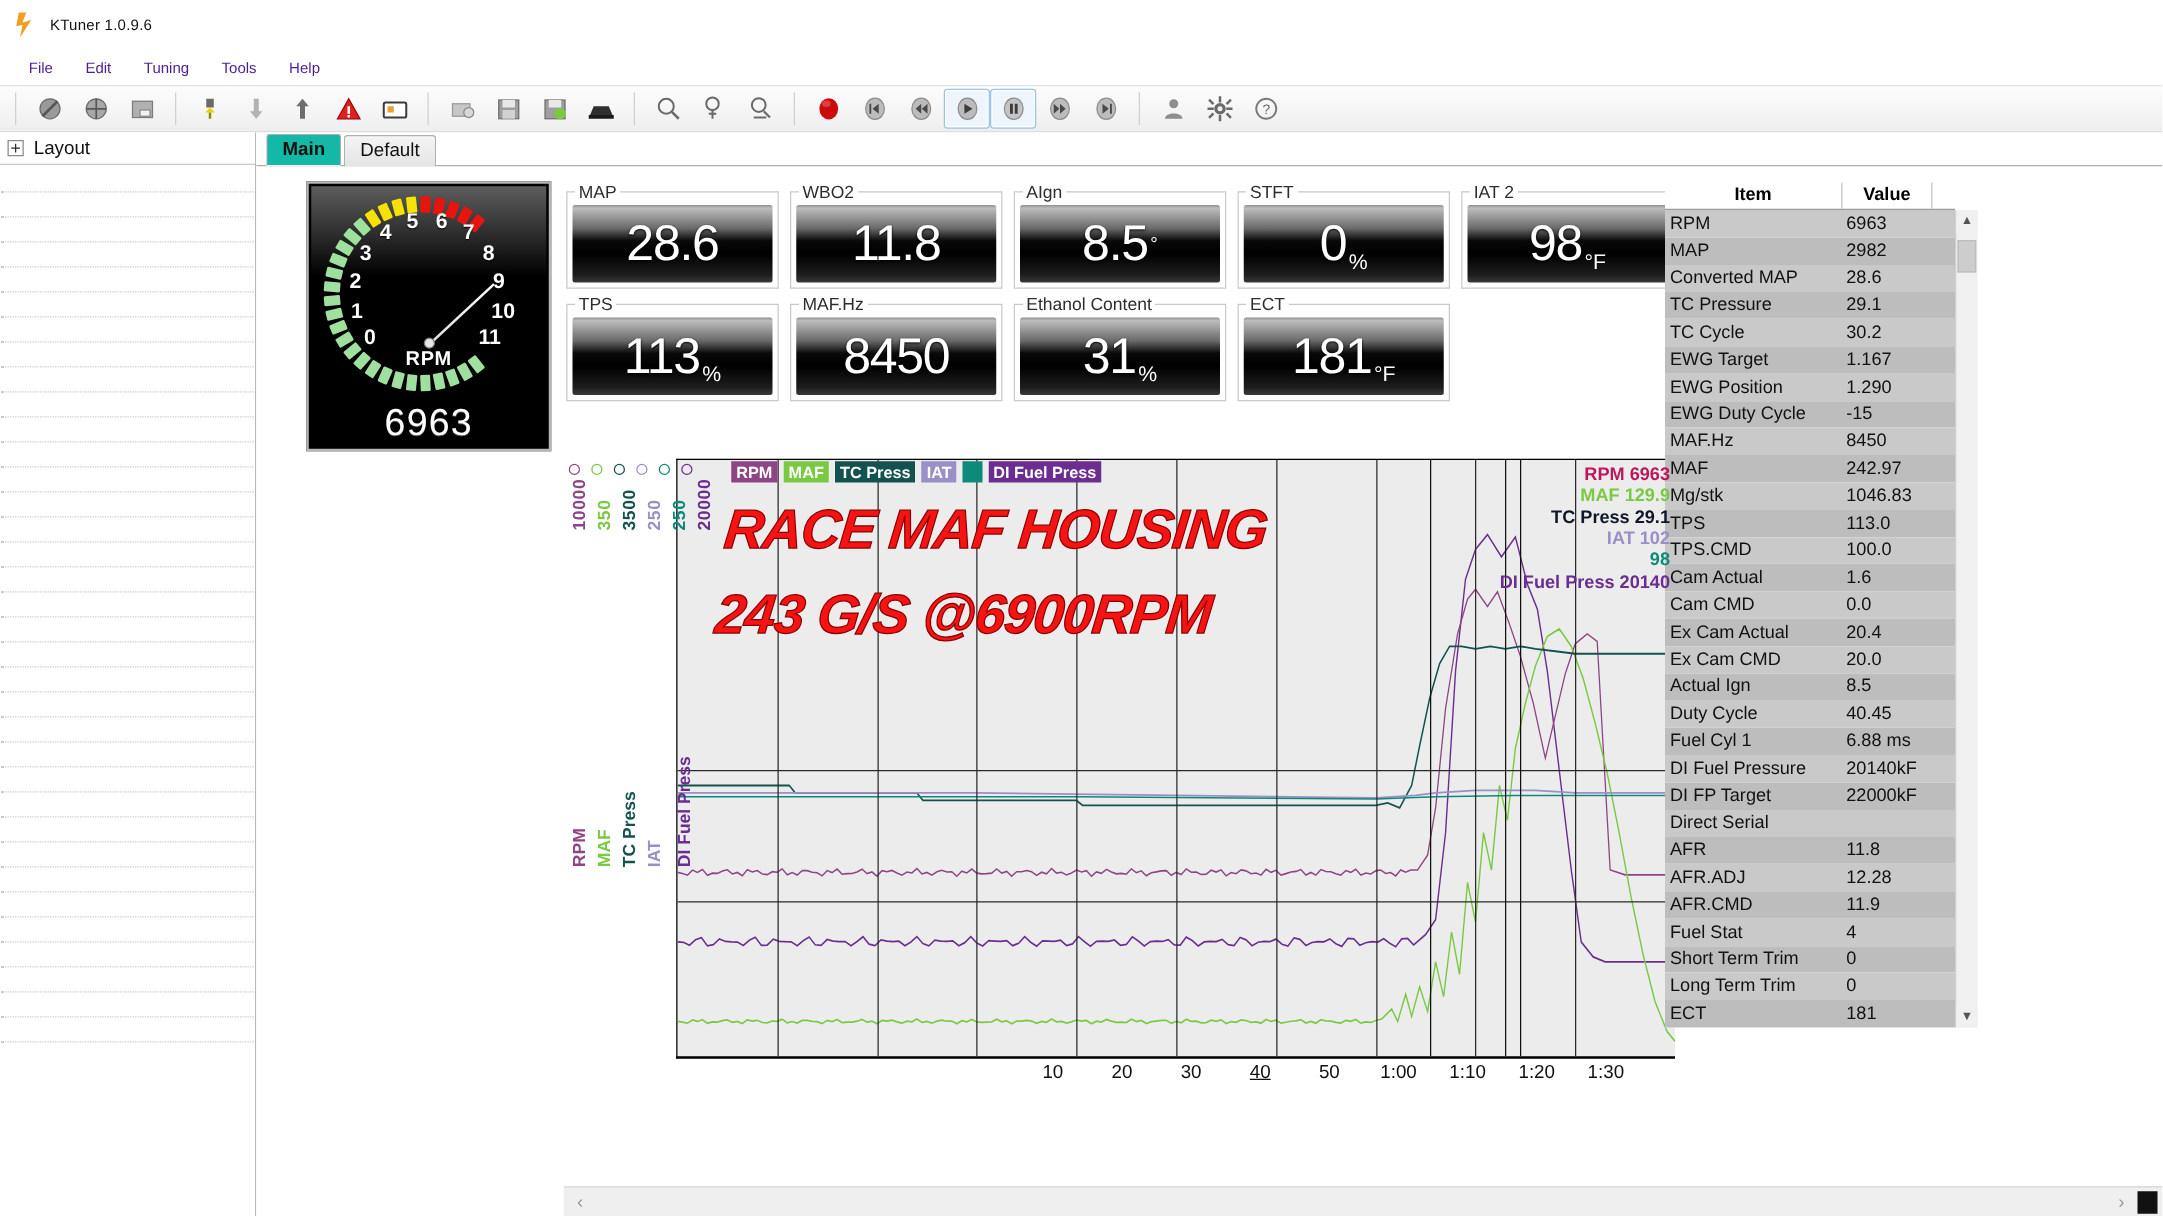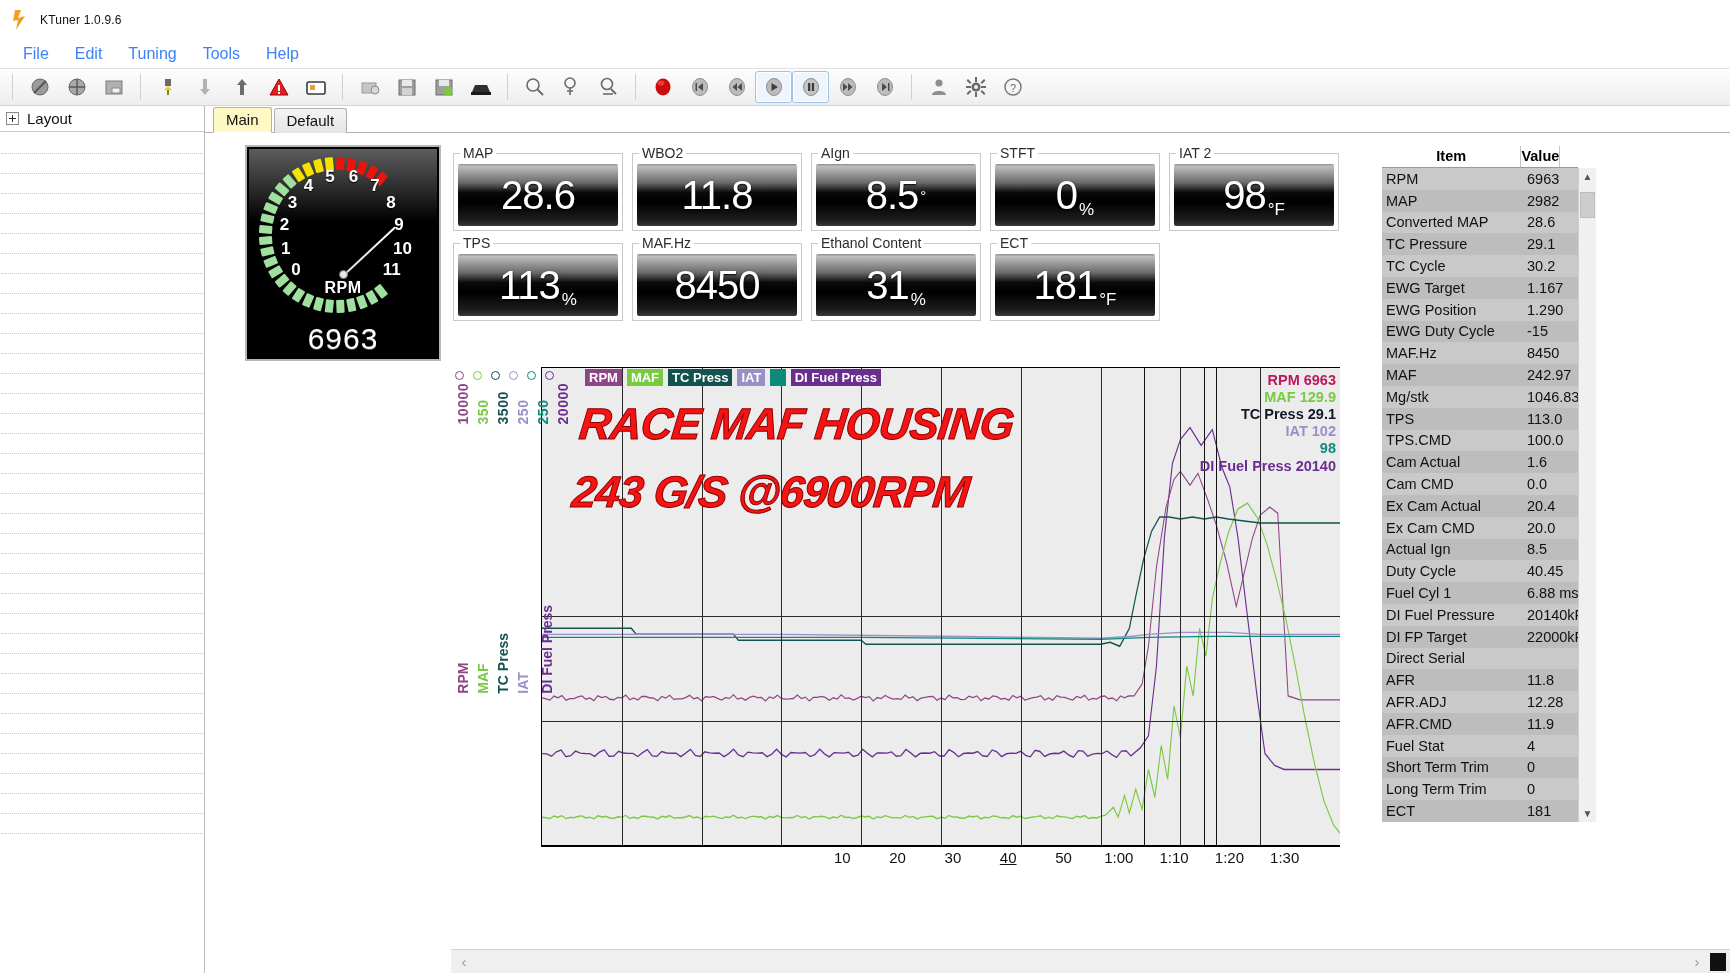--- a/index.html
+++ b/index.html
@@ -16,21 +16,21 @@
   
   .titlebar {
     height: 40px; display:flex; align-items:center; gap:10px;
     padding-left: 12px; background:#ffffff; border-bottom:0;
   }
   .app-logo { width:18px; height:22px; position:relative; flex:none; }
   .app-title { font-size:12px; color:#111; letter-spacing:.2px; }
 
   
   .menubar { height:28px; display:flex; align-items:center; padding-left:10px; gap:0; background:#fff; }
-  .menu-item { font-size:16px; color:#3b82f6; padding:2px 13px; cursor:default; }
+  .menu-item { font-size:12px; color:#4c1d95; padding:2px 13px; cursor:default; }
 
   
   .toolbar {
     height:38px; display:flex; align-items:center; gap:0;
     background: linear-gradient(#fdfdfd,#eeeeee);
     border-top:1px solid #e2e2e2; border-bottom:1px solid #d4d4d4;
     padding-left:4px;
   }
   .tb-sep { width:1px; height:26px; background:#d0d0d0; margin:0 8px; flex:none; }
   .tb-btn {
@@ -65,21 +65,21 @@
 
   
   .tabstrip { height:27px; display:flex; align-items:flex-end; padding-left:8px; gap:2px;
               border-bottom:1px solid #b0b0b0; background:#fff; }
   .tab {
     padding:3px 12px 4px; font-size:15px; color:#111;
     border:1px solid #b0b0b0; border-bottom:none;
     border-radius:3px 3px 0 0; background:linear-gradient(#f4f4f4,#e4e4e4);
     position:relative; top:1px; cursor:default;
   }
-  .tab.selected { background:#fef9c3; border-bottom:1px solid #fff; font-weight:400; }
+  .tab.selected { background:#14b8a6; border-bottom:1px solid #fff; font-weight:700; }
 
   
   .gauge-area { display:flex; align-items:flex-start; padding:12px 0 0 40px; gap:12px; }
 
   
   .tach-wrap { width:196px; flex:none; border:2px solid #b7b7b7; background:#000; padding:2px; }
   .tach {
     width:188px; height:172px; position:relative; overflow:hidden;
     background: linear-gradient(#5d5d5d 0%, #2e2e2e 22%, #000000 42%, #000000 100%);
   }
@@ -154,21 +154,21 @@
   .hscroll {
     position:absolute; left:246px; right:0; bottom:0; height:24px;
     background:#efefef; border-top:1px solid #d6d6d6; display:flex; align-items:center;
   }
   .hs-arrow { width:26px; text-align:center; font-size:15px; color:#9a9a9a; }
   .hs-track { flex:1; height:24px; }
   .hs-thumb-end { width:16px; height:18px; background:#111; margin-right:4px; }
 
   
   .table-panel {
-    position:absolute; right:152px; top:40px; width:196px;
+    position:absolute; right:166px; top:40px; width:232px;
     background:#fff; font-size:14.5px;
   }
   .tbl-head { display:flex; border-bottom:1px solid #9b9b9b; background:#fff; }
   .tbl-head div { font-weight:700; text-align:center; padding:2px 0 3px; color:#000; }
   .th-item { width:142px; border-right:1px solid #c4c4c4; }
   .th-value { flex:1; border-right:1px solid #c4c4c4; }
   .th-pad { width:18px; }
   .tbl-body { position:relative; }
   .trow { display:flex; height:21.8px; align-items:center; }
   .trow.odd  { background:#c9c9c9; }

